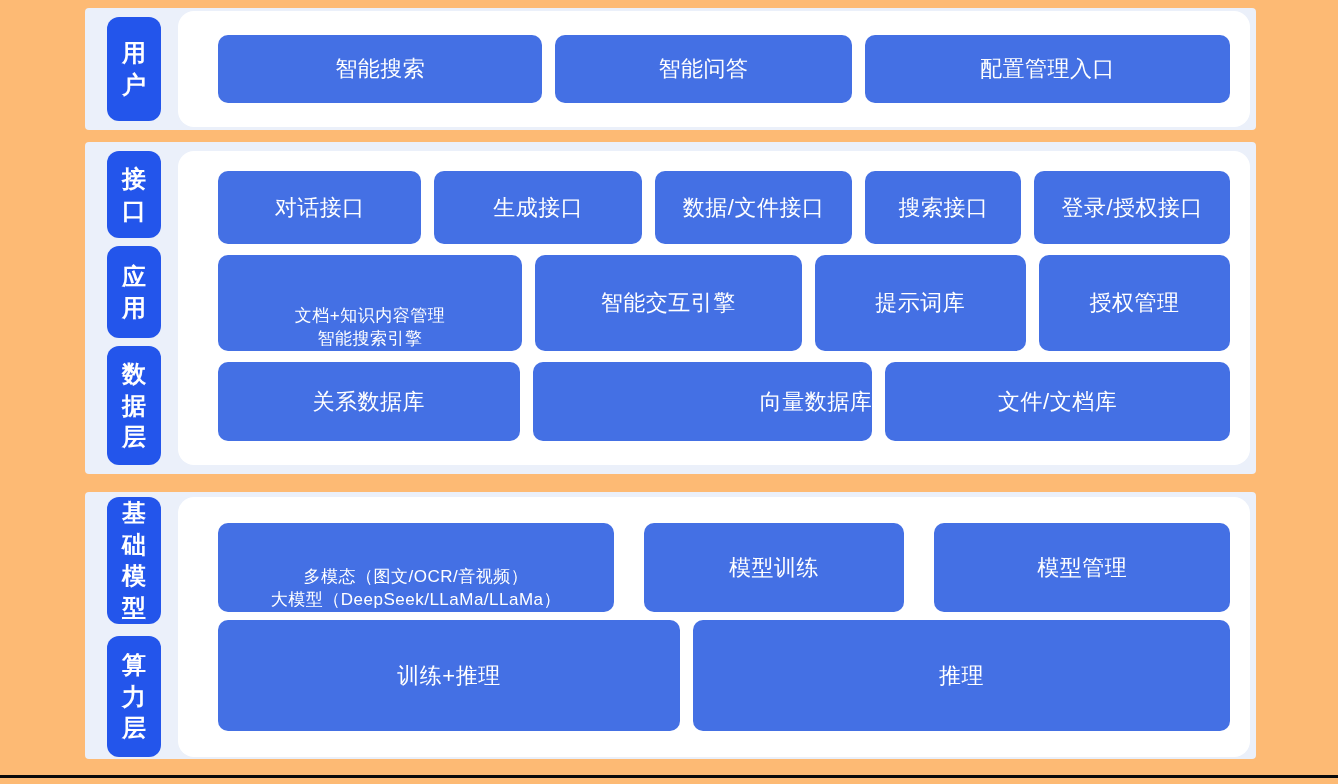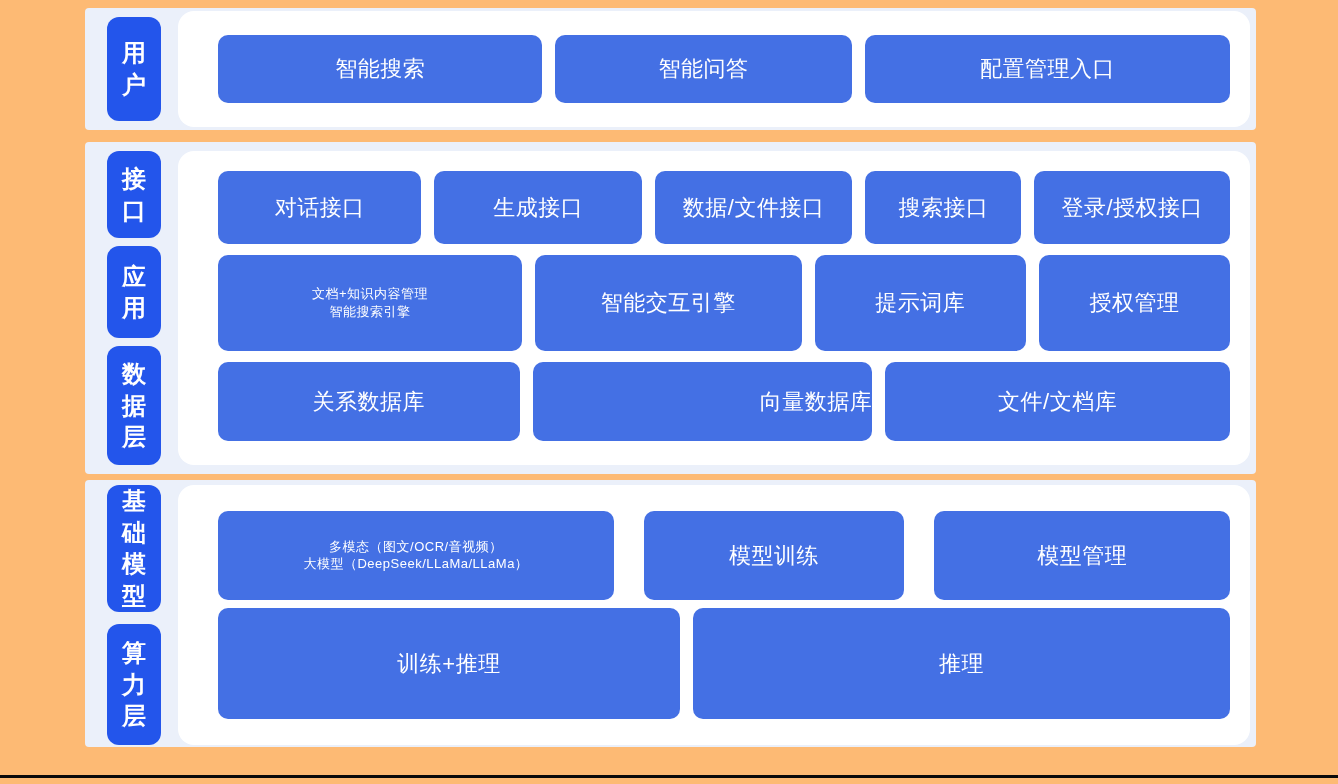--- a/index.html
+++ b/index.html
@@ -12,21 +12,21 @@
   }
   .content{margin-left:85px;width:1171px;}
   .band{
     display:flex;
     background:var(--band,#ebf0fa);
     border-radius:4px;
     box-sizing:border-box;
   }
   .band-1{margin-top:8px;height:122px;padding:3px 6px 3px 22px;}
   .band-2{margin-top:12px;height:332px;padding:9px 6px 9px 22px;}
-  .band-3{margin-top:6px;height:267px;padding:5px 6px 2px 22px;}
+  .band-3{margin-top:18px;height:267px;padding:5px 6px 2px 22px;}
   .labels-col{
     width:54px;flex:0 0 54px;
     display:flex;flex-direction:column;
   }
   .band-1 .labels-col{justify-content:center;gap:8px;}
   .band-2 .labels-col{gap:8px;}
   .band-3 .labels-col{gap:12px;}
   .label-box{
     background:var(--label,#2355eb);
     border-radius:12px;
@@ -64,21 +64,21 @@
   .btn{
     background:var(--btn,#4470e4);
     border-radius:10px;
     color:#ffffff;
     display:flex;flex-direction:column;align-items:center;justify-content:center;
     text-align:center;
     font-size:22px;font-weight:500;
     line-height:1.35;
     letter-spacing:.5px;
   }
-  .btn.small-text{font-size:13px;}
+  .btn.small-text{font-size:17px;justify-content:flex-end;}
   
   .s1b1{flex:325 1 0;} .s1b2{flex:297 1 0;} .s1b3{flex:366 1 0;}
   .s2r1b1{flex:206 1 0;} .s2r1b2{flex:210 1 0;} .s2r1b3{flex:200 1 0;} .s2r1b4{flex:158 1 0;} .s2r1b5{flex:198 1 0;}
   .s2r2b1{flex:302 1 0;} .s2r2b2{flex:265 1 0;} .s2r2b3{flex:210 1 0;} .s2r2b4{flex:190 1 0;}
   .s2r3b1{flex:302 1 0;} .s2r3b2{flex:340 1 0;align-items:flex-end;} .s2r3b3{flex:345 1 0;}
   .s3r1b1{flex:395 1 0;} .s3r1b2{flex:260 1 0;} .s3r1b3{flex:295 1 0;}
   .s3r2b1{flex:462 1 0;} .s3r2b2{flex:537 1 0;}
   .bottom-line{
     position:absolute;left:0;top:775px;width:1338px;height:3px;
     background:var(--line,#0a0a0a);

